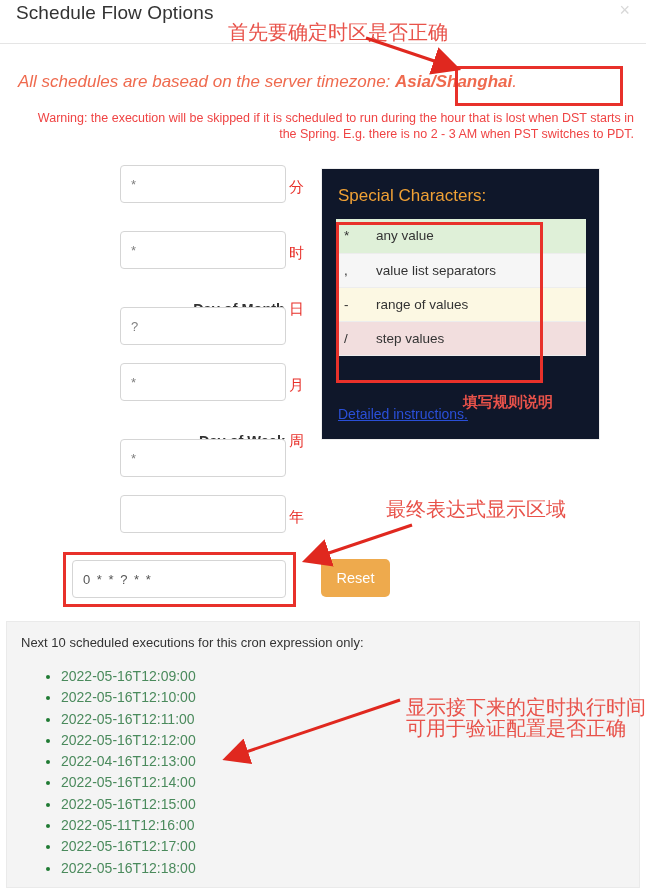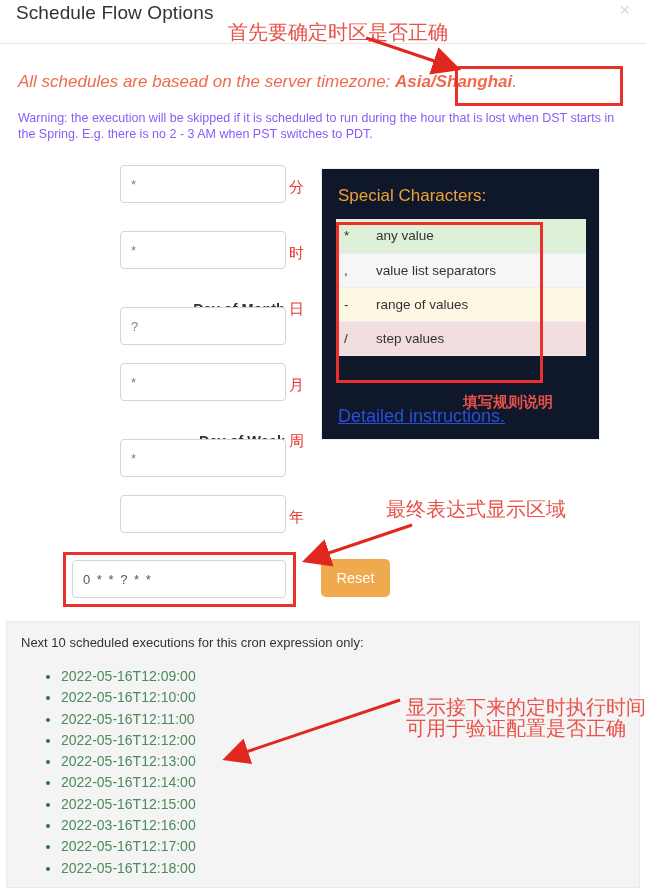--- a/index.html
+++ b/index.html
@@ -47,21 +47,21 @@
   .tz-box {
     position: absolute; left: 455px; top: 66px;
     width: 168px; height: 40px;
     border: 3px solid #e8312a;
     pointer-events: none;
   }
 
   .warn-text {
     position: absolute; left: 18px; top: 110px;
     width: 616px;
-    font-size: 12.5px; color: #8b5cf6; line-height: 16px;
+    font-size: 12.5px; color: #ef4444; line-height: 16px; text-align: right;
   }
 
   
   .form-area { position: absolute; left: 0; top: 165px; width: 310px; }
   .form-row {
     position: relative;
     height: 66px;
   }
   .form-label {
     position: absolute; right: 0; width: 180px;
@@ -120,21 +120,21 @@
   .sc-row-3 td { background: #f2dede; }
 
   .sc-box {
     position: absolute; left: 336px; top: 222px;
     width: 207px; height: 161px;
     border: 3px solid #e8312a;
     pointer-events: none;
   }
   .sc-link {
     position: absolute; left: 338px; top: 406px;
-    font-size: 18px; color: #2a4fd8;
+    font-size: 14px; color: #2a4fd8;
     text-decoration: underline; cursor: pointer;
   }
 
   
   .cron-input {
     position: absolute; left: 72px; top: 560px;
     width: 214px; height: 38px;
     border: 1px solid #d5d5d5; border-radius: 4px;
     background: #ffffff;
     font-size: 13px; color: #555555;
@@ -295,24 +295,24 @@
   <div class="cron-box"></div>
   <button class="reset-btn">Reset</button>
 
   <div class="next-panel">
     <div class="next-title">Next 10 scheduled executions for this cron expression only:</div>
     <ul class="next-list">
       <li><span>2022-05-16T12:09:00</span></li>
       <li><span>2022-05-16T12:10:00</span></li>
       <li><span>2022-05-16T12:11:00</span></li>
       <li><span>2022-05-16T12:12:00</span></li>
-      <li><span>2022-05-16T12:13:00</span></li>
+      <li><span>2022-04-16T12:13:00</span></li>
       <li><span>2022-05-16T12:14:00</span></li>
       <li><span>2022-05-16T12:15:00</span></li>
-      <li><span>2022-03-16T12:16:00</span></li>
+      <li><span>2022-05-11T12:16:00</span></li>
       <li><span>2022-05-16T12:17:00</span></li>
       <li><span>2022-05-16T12:18:00</span></li>
     </ul>
   </div>
 
   <div class="anno anno-tz">首先要确定时区是否正确</div>
   <div class="anno anno-sc">填写规则说明</div>
   <div class="anno anno-next">显示接下来的定时执行时间
 可用于验证配置是否正确</div>
   <div class="anno anno-exp">最终表达式显示区域</div>

